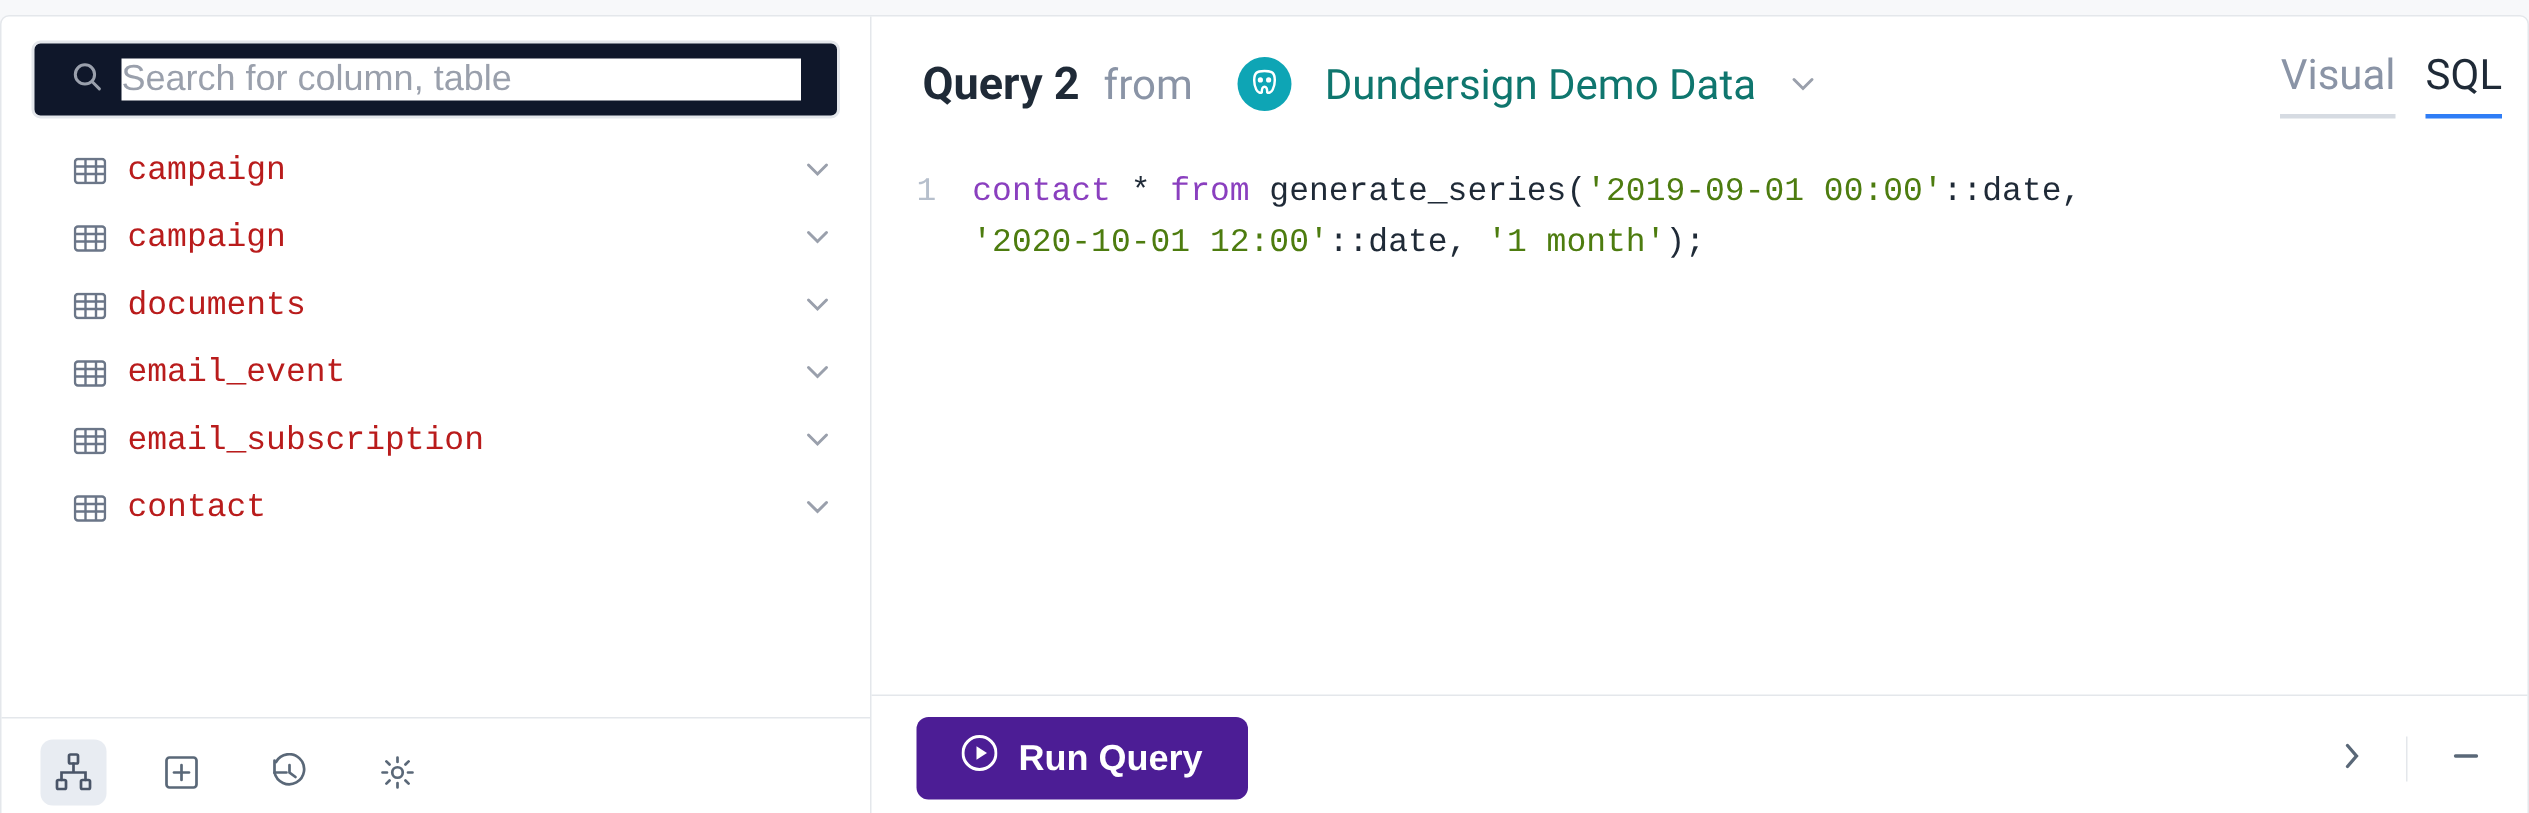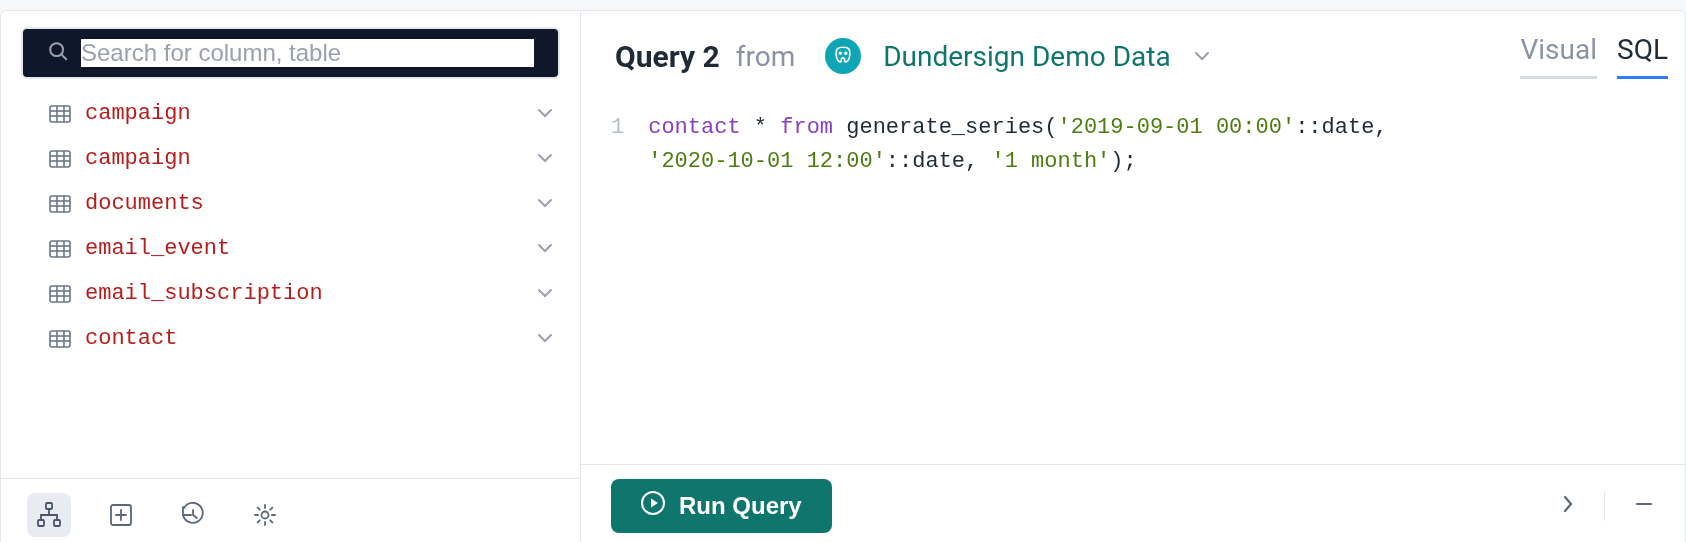--- a/index.html
+++ b/index.html
@@ -159,21 +159,21 @@
 .str { color: #4d7c0f; }
 .main-footer {
   display: flex;
   align-items: center;
   padding: 14px 30px 18px 30px;
   border-top: 1px solid #e4e7eb;
   gap: 18px;
 }
 .run-btn {
   display: flex; align-items: center;
-  background: #0f766e;
+  background: #4c1d95;
   color: #fff;
   border: none;
   border-radius: 8px;
   font-size: 24px;
   font-weight: 600;
   padding: 12px 30px;
   cursor: pointer;
   gap: 14px;
 }
 .footer-right {

